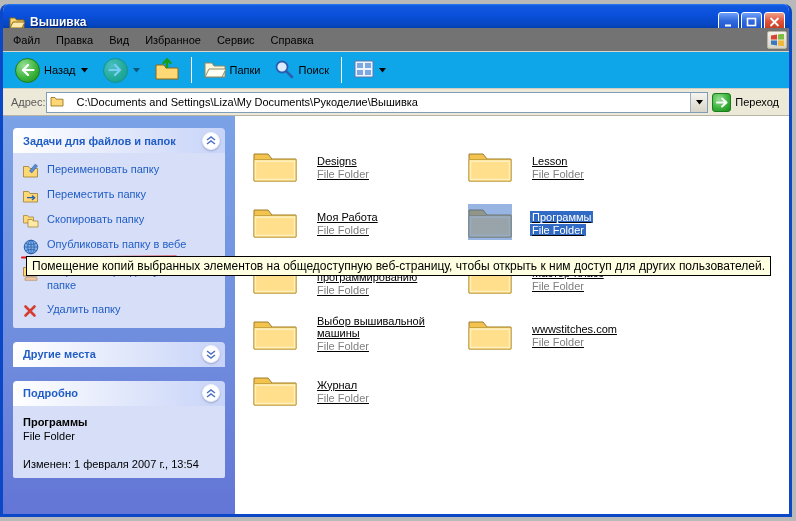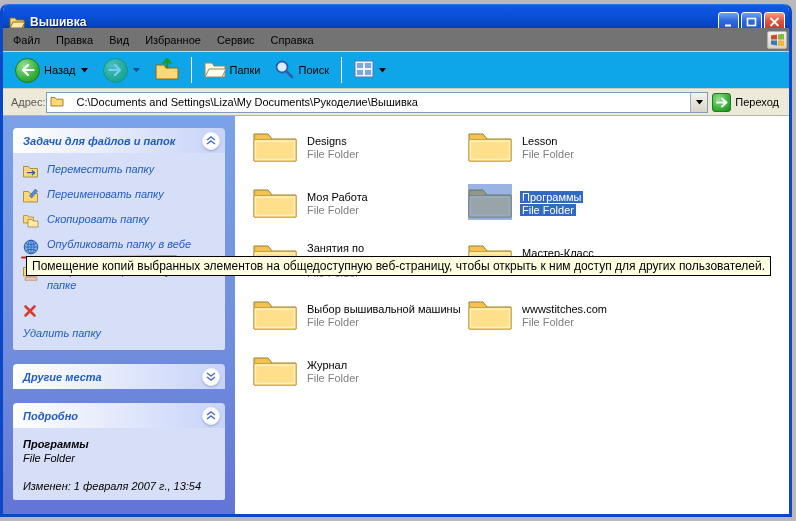--- a/index.html
+++ b/index.html
@@ -66,45 +66,45 @@
     border-left:1px solid #9cb0c4; display:flex; align-items:center; justify-content:center; cursor:pointer; }
   .go-btn { display:flex; align-items:center; gap:4px; cursor:pointer; padding:2px 4px; }
   .go-icon { width:19px; height:19px; border-radius:3px; display:flex; align-items:center; justify-content:center;
     background:radial-gradient(circle at 35% 30%,#96e096 0%,#3db43d 55%,#1a8c1a 100%); border:1px solid #1a7c1a; }
   
   .content { flex:1; display:flex; position:relative; overflow:hidden; }
   .sidebar {
     width:232px; flex:0 0 232px; background:linear-gradient(180deg,#7ba2e7 0%,#6f8cdd 60%,#6375d6 100%);
     padding:12px 10px; overflow:hidden;
   }
-  .panel { margin-bottom:14px;font-style:italic; }
+  .panel { margin-bottom:14px; }
   .panel-header {
     height:25px; display:flex; align-items:center; justify-content:space-between;
     background:linear-gradient(90deg,#ffffff 0%,#c7d3f8 100%);
     border-radius:4px 4px 0 0; padding:0 5px 0 10px; cursor:pointer;
   }
   .panel-title { color:#215dc6; font-weight:bold; }
   .chev { width:18px; height:18px; border-radius:50%; background:#fff; border:1px solid #f0f4ff;
     display:flex; align-items:center; justify-content:center; box-shadow:0 1px 2px rgba(0,0,60,.25); }
   .panel-body { background:#d6dff7; padding:10px 8px 8px 10px; border-radius:0 0 2px 2px; }
   .task-item { position:relative; display:flex; gap:7px; margin:0 0 10px 0; align-items:flex-start; cursor:pointer; }
-  .task-item:last-child { margin-bottom:2px;flex-direction:column; }
+  .task-item:last-child { margin-bottom:2px; }
   .task-ic { flex:0 0 17px; display:flex; padding-top:1px; }
   .task-label { color:#215dc6; text-decoration:none; line-height:1.25; }
   .task-item.highlighted::after {
     content:""; position:absolute; left:-2px; right:40px; bottom:-3px; height:2px; background:#e01818;
     border-radius:2px; transform:rotate(-.4deg);
   }
   .details-name { font-weight:bold; color:#000; }
   .details-type { color:#000; margin-top:2px; }
   .details-mod { color:#000; margin-top:16px; }
   
   .main { flex:1; background:#fff; padding:12px 0 0 18px; display:grid;
     grid-template-columns:215px 215px; grid-auto-rows:56px; align-content:start; }
-  .file-item { display:flex; gap:8px; align-items:flex-start; width:210px; cursor:pointer; }
+  .file-item { display:flex; gap:18px; align-items:flex-end; width:210px; cursor:pointer;text-decoration:underline; }
   .file-icon { position:relative; flex:0 0 44px; height:36px; }
   .file-text { display:flex; flex-direction:column; justify-content:center; min-height:36px; padding-top:2px; }
   .file-name { color:#000; padding:0 2px; }
   .file-type { color:#808080; padding:0 2px; margin-top:1px; }
   .file-item.selected .file-name,
   .file-item.selected .file-type { background:#316ac5; color:#fff; align-self:flex-start; }
   .file-item.selected .file-icon::after {
     content:""; position:absolute; inset:0; background:rgba(49,106,197,.5);
   }
   
@@ -272,33 +272,33 @@
             <svg width="10" height="9" viewBox="0 0 10 9">
                 <path d="M1 4 L5 1 L9 4 M1 8 L5 5 L9 8" stroke="#4d6fc3" stroke-width="1.5" fill="none"></path>
               </svg>
           </span>
         </div>
         <div class="panel-body">
             <div class="task-item">
               <span class="task-ic">
                 <svg width="16" height="14" viewBox="0 0 16 14">
                   <path d="M0.5 2.5 L5.5 2.5 L7 4.5 L14.5 4.5 L14.5 13 L0.5 13 Z" fill="#ffd876" stroke="#9c7c2c" stroke-width="0.8"></path>
-                  <path d="M4 8.7 H11 M9 6.5 L11.6 8.7 L9 10.9" stroke="#2a5db0" stroke-width="1.3" fill="none"></path>
-                </svg>
-              </span>
-              <a class="task-label">Переместить папку</a>
+                  <rect x="9" y="0" width="3" height="9" transform="rotate(40 10.5 4.5)" fill="#5b8bd0" stroke="#2a5db0" stroke-width="0.5"></rect>
+                </svg>
+              </span>
+              <a class="task-label">Переименовать папку</a>
             </div>
             <div class="task-item">
               <span class="task-ic">
                 <svg width="16" height="14" viewBox="0 0 16 14">
                   <path d="M0.5 2.5 L5.5 2.5 L7 4.5 L14.5 4.5 L14.5 13 L0.5 13 Z" fill="#ffd876" stroke="#9c7c2c" stroke-width="0.8"></path>
-                  <rect x="9" y="0" width="3" height="9" transform="rotate(40 10.5 4.5)" fill="#5b8bd0" stroke="#2a5db0" stroke-width="0.5"></rect>
-                </svg>
-              </span>
-              <a class="task-label">Переименовать папку</a>
+                  <path d="M4 8.7 H11 M9 6.5 L11.6 8.7 L9 10.9" stroke="#2a5db0" stroke-width="1.3" fill="none"></path>
+                </svg>
+              </span>
+              <a class="task-label">Переместить папку</a>
             </div>
             <div class="task-item">
               <span class="task-ic">
                 <svg width="16" height="14" viewBox="0 0 16 14">
                   <path d="M0.5 1.5 L4.5 1.5 L5.7 3 L10.5 3 L10.5 9 L0.5 9 Z" fill="#ffd876" stroke="#9c7c2c" stroke-width="0.7"></path>
                   <path d="M5 5.5 L9 5.5 L10.2 7 L15 7 L15 13 L5 13 Z" fill="#ffe9a8" stroke="#9c7c2c" stroke-width="0.7"></path>
                 </svg>
               </span>
               <a class="task-label">Скопировать папку</a>
             </div>

